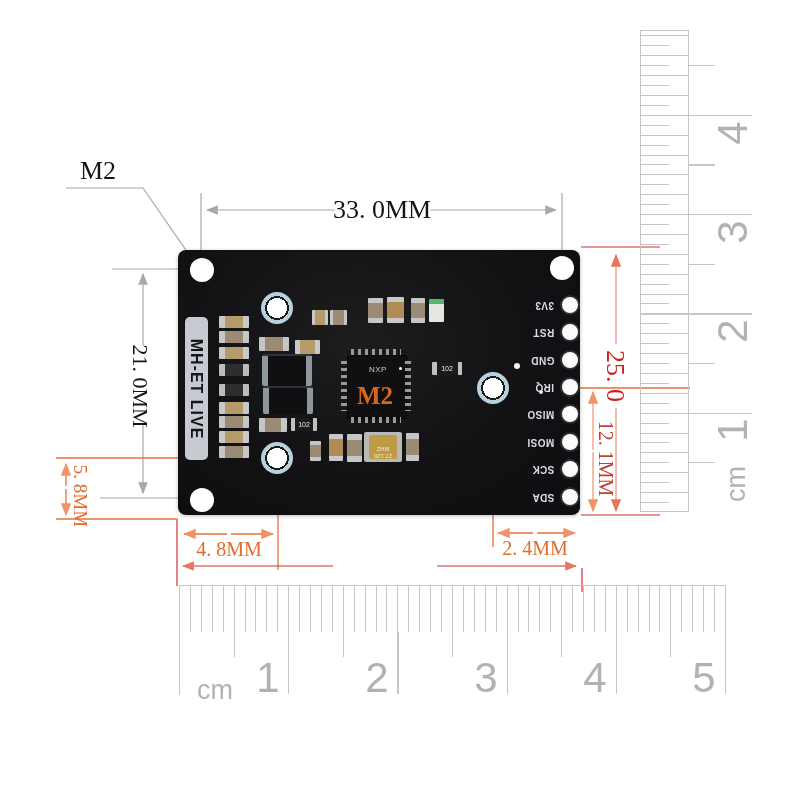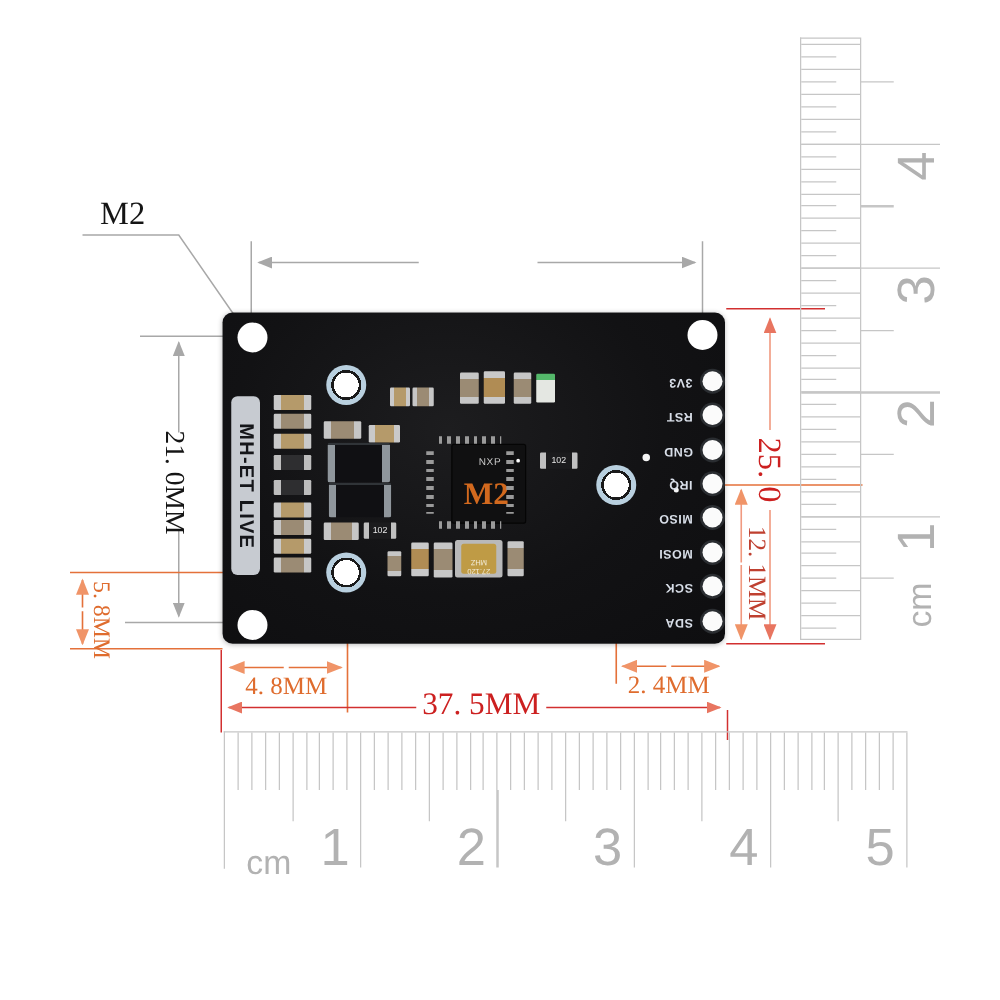--- a/index.html
+++ b/index.html
@@ -26,21 +26,21 @@
   .cap-h{background:linear-gradient(90deg,#c6c6c6 0 20%,#9b8b74 20% 80%,#c6c6c6 80%);}
   .cap-h.tan{background:linear-gradient(90deg,#c9c9c9 0 20%,#b59a6a 20% 80%,#c9c9c9 80%);}
   .cap-h.dark{background:linear-gradient(90deg,#bdbdbd 0 20%,#2e2e30 20% 80%,#bdbdbd 80%);}
   .cap-v{background:linear-gradient(180deg,#c6c6c6 0 20%,#9b8b74 20% 80%,#c6c6c6 80%);}
   .cap-v.tan{background:linear-gradient(180deg,#c9c9c9 0 20%,#b08c54 20% 80%,#c9c9c9 80%);}
   .led{background:linear-gradient(180deg,#54b86a 0 22%,#e4e7e2 22%);}
   .res{background:linear-gradient(90deg,#c0c0c0 0 15%,#1b1b1d 15% 85%,#c0c0c0 85%);
        color:#e8e8e8;font-size:7px;line-height:13px;text-align:center;}
   .inductor{background:linear-gradient(90deg,#8f969c 0 12%,#101013 12% 88%,#8f969c 88%);
             border-top:2px solid #303438;border-radius:2px;}
-  .chip{position:absolute;left:183px;top:105px;width:58px;height:62px;background:#101011;
+  .chip{position:absolute;left:169px;top:105px;width:58px;height:62px;background:#101011;
         border:1px solid #050505;border-radius:2px;}
   .chip-pins-h{position:absolute;width:50px;height:6px;
        background:repeating-linear-gradient(90deg,#9a9a9a 0 3px,transparent 3px 7px);}
   .chip-pins-v{position:absolute;width:6px;height:50px;
        background:repeating-linear-gradient(180deg,#9a9a9a 0 3px,transparent 3px 7px);}
   .chip-vendor{position:absolute;left:21px;top:9px;font-size:8px;color:#c8c8c8;letter-spacing:.5px;}
   .chip-mark{position:absolute;left:9px;top:26px;font-family:"Liberation Serif",serif;font-weight:bold;
              font-size:25px;color:var(--chip-orange);}
   .pin1-dot{position:absolute;left:51px;top:11px;width:3px;height:3px;border-radius:50%;background:#fff;}
   .crystal{position:absolute;left:186px;top:182px;width:38px;height:30px;background:#b9b9b9;
@@ -209,24 +209,24 @@
     <div class="pin-label" style="right:26px;top:76px;">RST</div>
     <div class="pin-label" style="right:26px;top:104px;">GND</div>
     <div class="pin-label" style="right:26px;top:131px;">IRQ</div>
     <div class="pin-label" style="right:26px;top:158px;">MISO</div>
     <div class="pin-label" style="right:26px;top:186px;">MOSI</div>
     <div class="pin-label" style="right:26px;top:213px;">SCK</div>
     <div class="pin-label" style="right:26px;top:241px;">SDA</div>
   </div>
 
   <span class="dim-text c-black" style="left:80px;top:156px;font-size:26px;">M2</span>
+  <span class="dim-text c-black" style="left:312px;top:195px;width:140px;font-size:26px;">33. 0MM</span>
   <span class="dim-text c-black rot90" style="left:60px;top:373px;width:160px;font-size:22px;">21. 0MM</span>
   <span class="dim-text c-orange rot90" style="left:25px;top:485px;width:110px;font-size:19px;">5. 8MM</span>
   <span class="dim-text c-orange" style="left:179px;top:538px;width:100px;font-size:20px;">4. 8MM</span>
-  <span class="dim-text c-red" style="left:310px;top:550px;width:150px;font-size:25px;">37. 5MM</span>
   <span class="dim-text c-orange" style="left:485px;top:537px;width:100px;font-size:20px;">2. 4MM</span>
   <span class="dim-text c-red rot90" style="left:545px;top:361px;width:140px;font-size:26px;">25. 0</span>
   <span class="dim-text c-brick rot90" style="left:545px;top:447px;width:120px;font-size:20px;">12. 1MM</span>
 
   <div id="ticks">
       <div class="tick" style="left: 179px; top: 585px; width: 547px; height: 1.3px;"></div>
       <div class="tick" style="left: 179px; top: 585px; width: 1.3px; height: 110px;"></div>
       <div class="tick" style="left: 189.92px; top: 586px; width: 1px; height: 46px;"></div>
       <div class="tick" style="left: 200.84px; top: 586px; width: 1px; height: 46px;"></div>
       <div class="tick" style="left: 211.76px; top: 586px; width: 1px; height: 46px;"></div>

